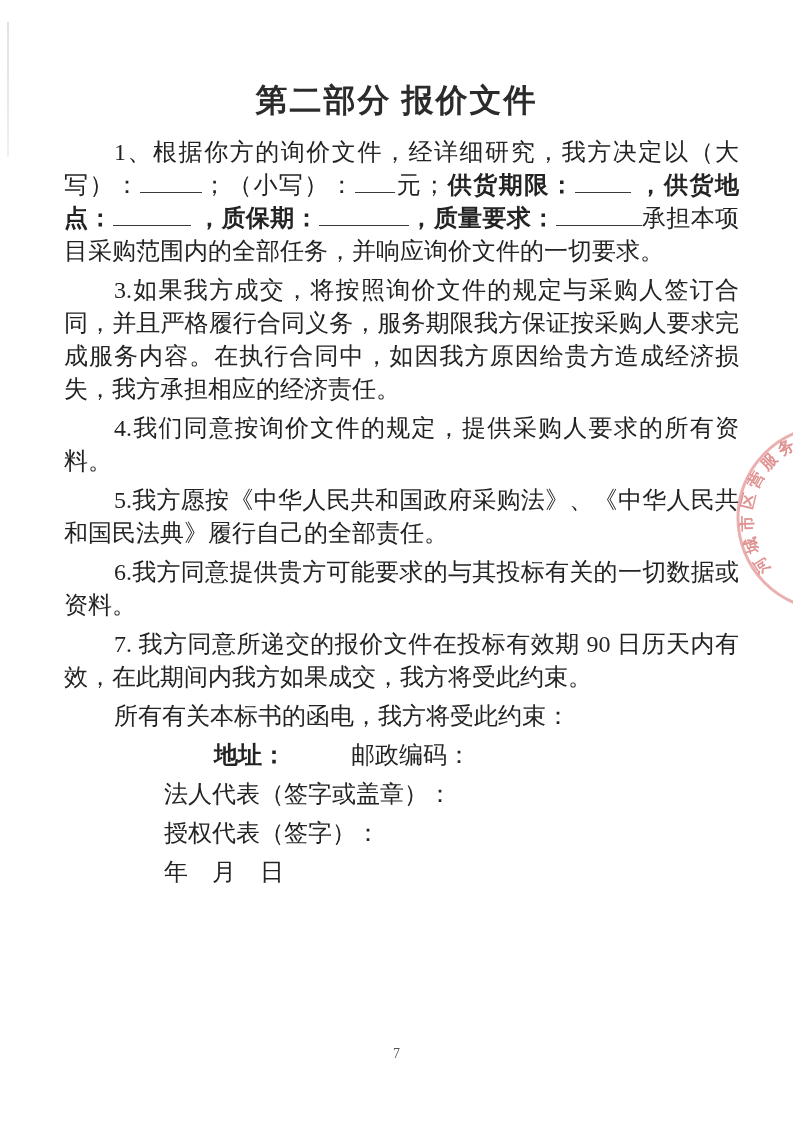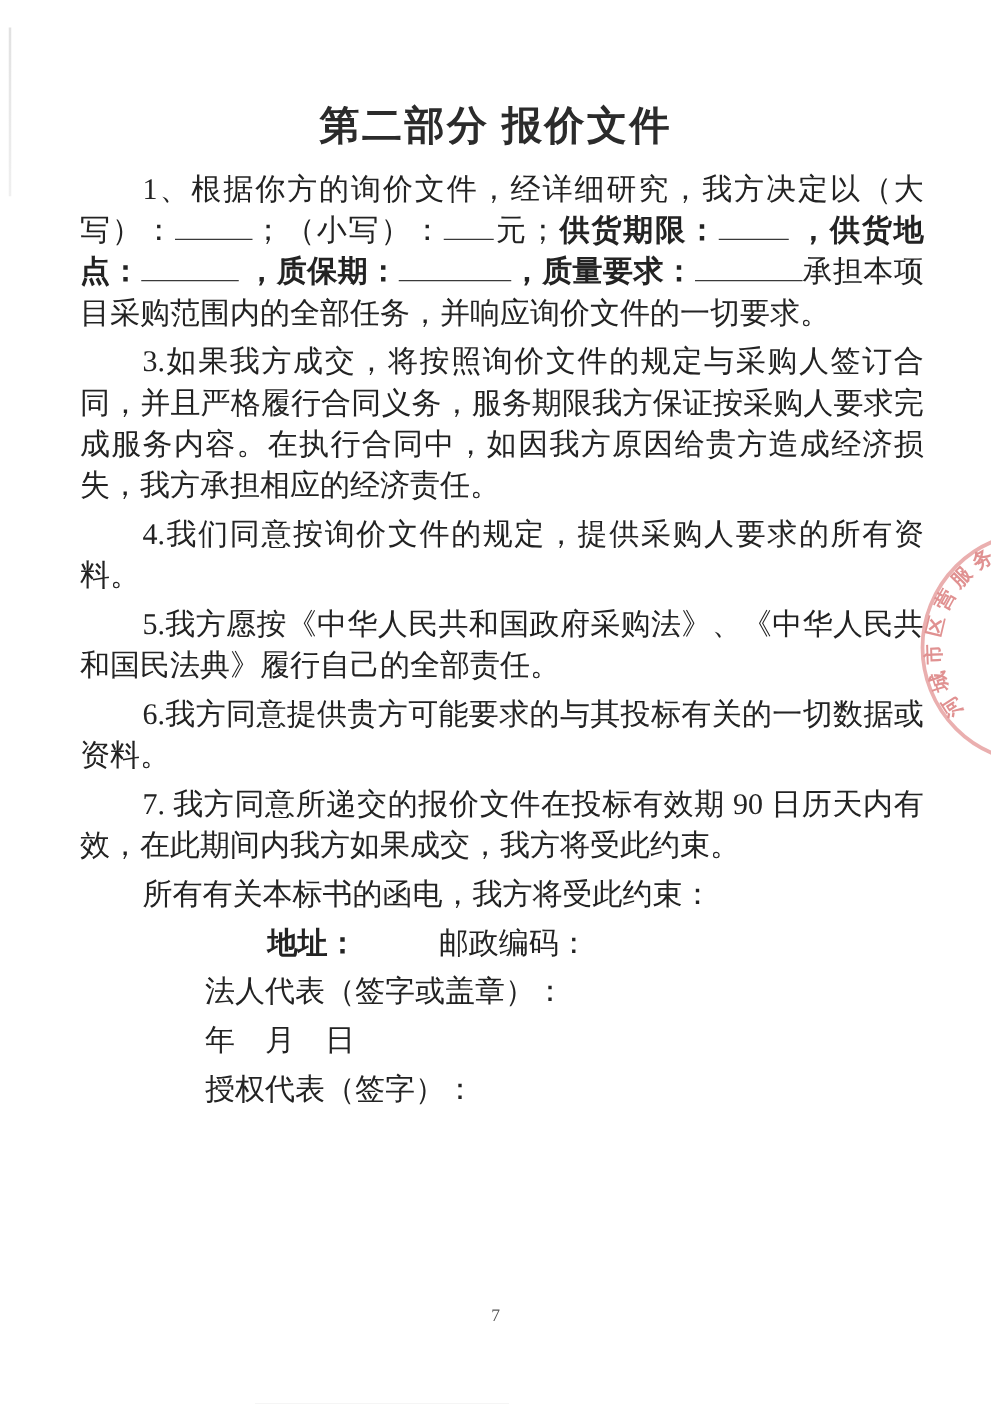--- a/index.html
+++ b/index.html
@@ -103,23 +103,23 @@
     <p>所有有关本标书的函电，我方将受此约束：</p>
 
     <p class="contact-row">
       <span class="cell-left">地址：</span><span>邮政编码：</span>
     </p>
 
 
 
     <p class="contact-row">法人代表（签字或盖章）：</p>
 
+    <p class="contact-row">授权代表（签字）：</p>
+
     <p class="contact-row">年　月　日</p>
-
-    <p class="contact-row">授权代表（签字）：</p>
 
   </div>
 
   <svg class="stamp-svg" width="220" height="220" viewBox="0 0 220 220" aria-hidden="true">
     <defs>
       <path id="sealArc" d="M 54.8,165.2 A 78,78 0 1 1 165.2,165.2" fill="none"></path>
     </defs>
     <circle cx="110" cy="110" r="92" fill="none" stroke="#e08a8a" stroke-width="3" opacity="0.85"></circle>
     <text font-size="16" font-weight="bold" fill="#d97676" letter-spacing="5" font-family="Liberation Serif, DejaVu Serif, serif">
       <textPath href="#sealArc" startOffset="6">河城市区营服务有限责任公司</textPath>

